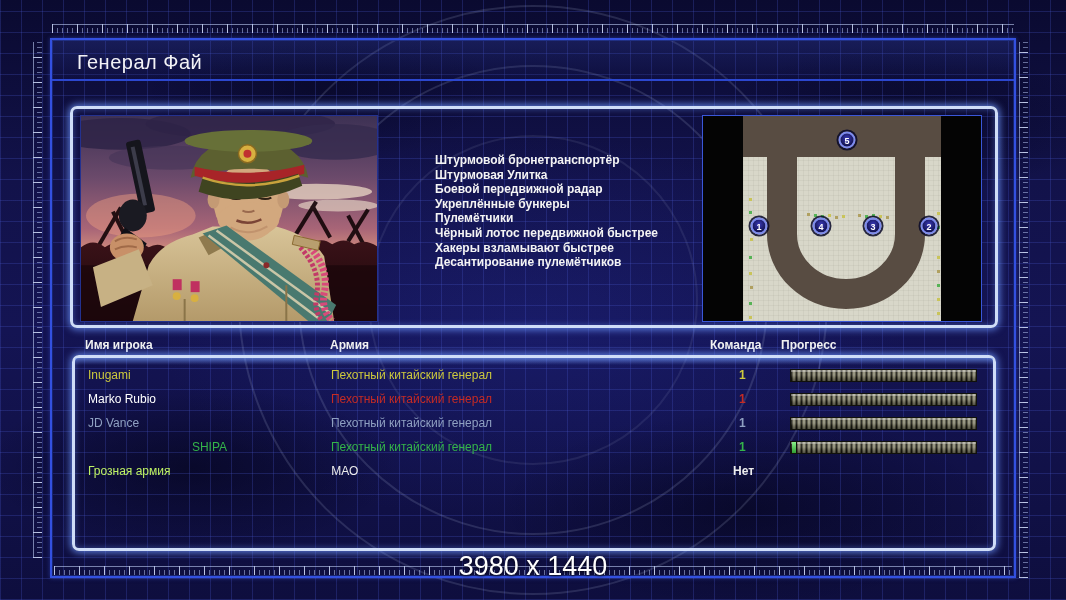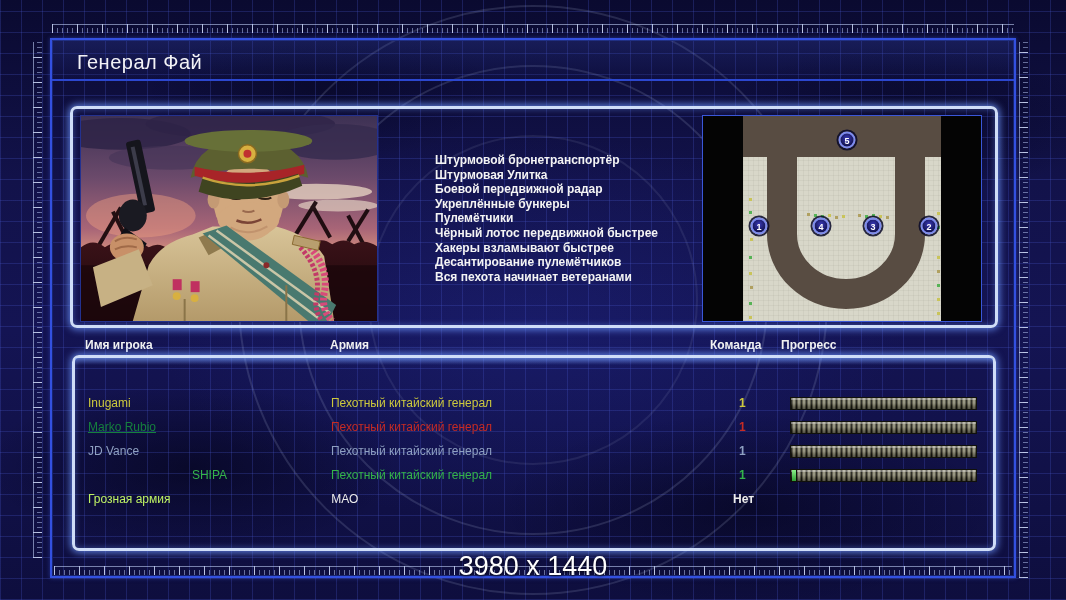--- a/index.html
+++ b/index.html
@@ -113,21 +113,21 @@
   }
   .h-name { width:245px; } .h-army { width:380px; }
   .h-team { width:70px; text-align:left; } .h-prog { margin-left:1px; }
 
   
   .table-panel { position:absolute; left:72px; top:355px; width:924px; height:196px; }
   .table-panel::before {
     content:""; position:absolute; left:0; right:0; top:0; height:7px;
     background:linear-gradient(180deg, rgba(120,160,255,.55), transparent);
   }
-  .rows { position:absolute; inset:0; padding:5px 16px 0 13px;margin-top:28px; }
+  .rows { position:absolute; inset:0; padding:5px 16px 0 13px; }
   .prow { height:24px; display:flex; align-items:center; font-size:12px; }
   .r-name { width:245px; white-space:nowrap; }
   .r-army { width:380px; white-space:nowrap; }
   .r-team { width:70px; text-align:center; font-weight:bold; }
   .r-barcell { margin-left:13px; width:187px; }
   .bar {
     position:relative; width:187px; height:13px;
     border:1px solid #11110c;
     background:
       linear-gradient(180deg, rgba(255,255,255,.40) 0 2px, rgba(255,255,255,.10) 2px 5px, rgba(0,0,0,.18) 8px, rgba(0,0,0,.42) 100%),
@@ -266,21 +266,20 @@
 
   <div class="bonus-list">
       <div class="bonus-line">Штурмовой бронетранспортёр</div>
       <div class="bonus-line">Штурмовая Улитка</div>
       <div class="bonus-line">Боевой передвижной радар</div>
       <div class="bonus-line">Укреплённые бункеры</div>
       <div class="bonus-line">Пулемётчики</div>
       <div class="bonus-line">Чёрный лотос передвижной быстрее</div>
       <div class="bonus-line">Хакеры взламывают быстрее</div>
       <div class="bonus-line">Десантирование пулемётчиков</div>
-      <div class="bonus-line">Вся пехота начинает ветеранами</div>
     </div>
 
   <div class="minimap">
     <div class="terrain">
       <svg viewBox="0 0 198 207" width="198" height="207">
         <rect x="0" y="0" width="198" height="41" fill="#584c42"></rect>
         <path d="M39,38 L39,118 A 64 60 0 0 0 167 118 L167,38" stroke="#584c42" stroke-width="30" fill="none"></path>
       </svg>
     </div>
     <div class="marker-layer"></div>
@@ -332,21 +331,21 @@
     <div class="r-army" style="color: rgb(205, 201, 61);">Пехотный китайский генерал</div>
     <div class="r-team" style="color: rgb(205, 201, 61);">1</div>
     <div class="r-barcell">
       <div class="bar">
         
       </div>
     </div>
   </div>
 
   <div class="prow">
-    <div class="r-name" style="color: #15803d; text-decoration: underline;">Marko Rubio</div>
+    <div class="r-name" style="color: #ffffff;">Marko Rubio</div>
     <div class="r-army" style="color: rgb(198, 43, 36);">Пехотный китайский генерал</div>
     <div class="r-team" style="color: rgb(198, 43, 36);">1</div>
     <div class="r-barcell">
       <div class="bar">
         
       </div>
     </div>
   </div>
 
   <div class="prow">

